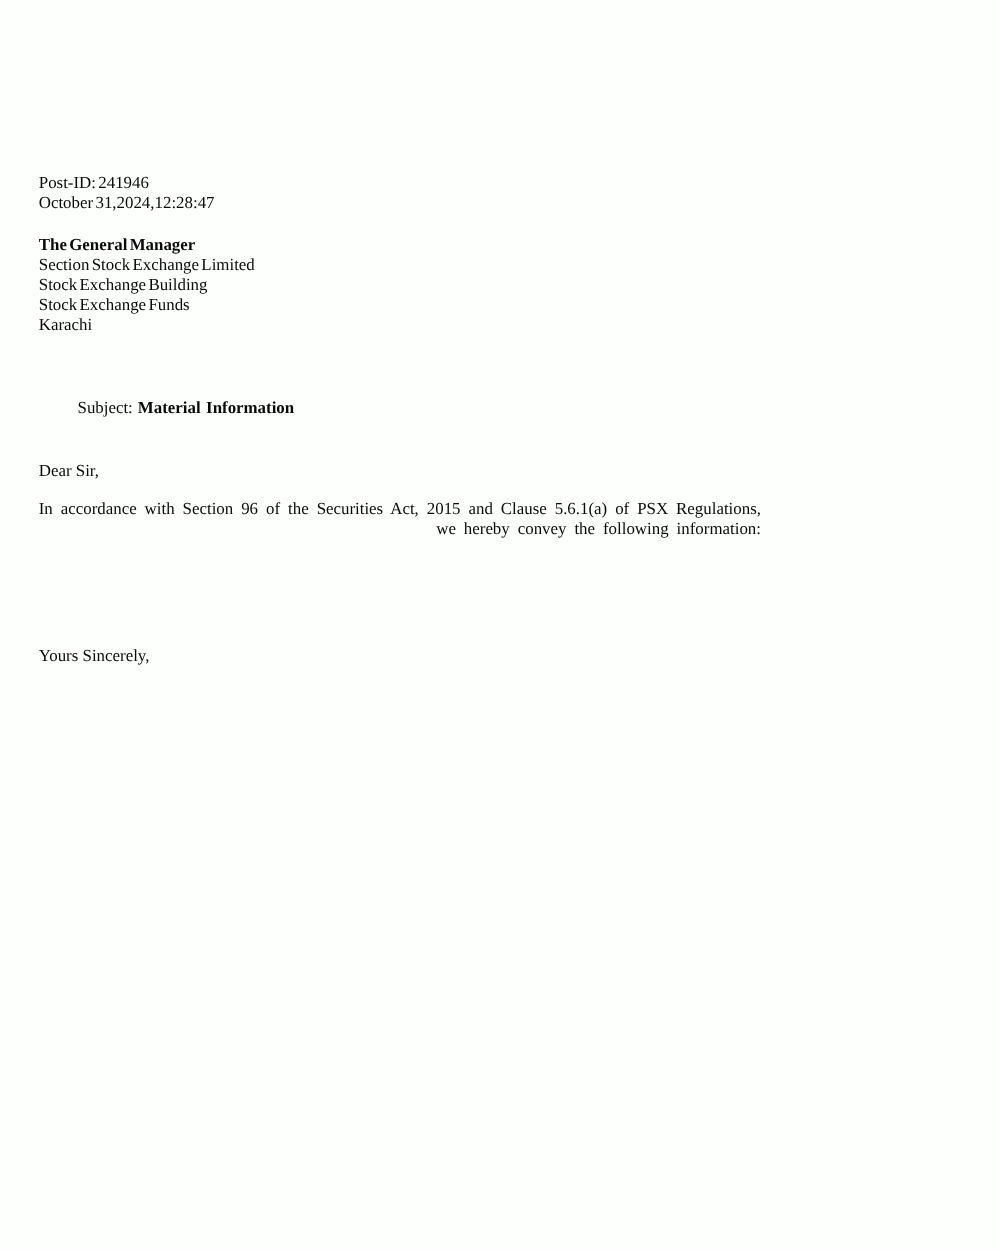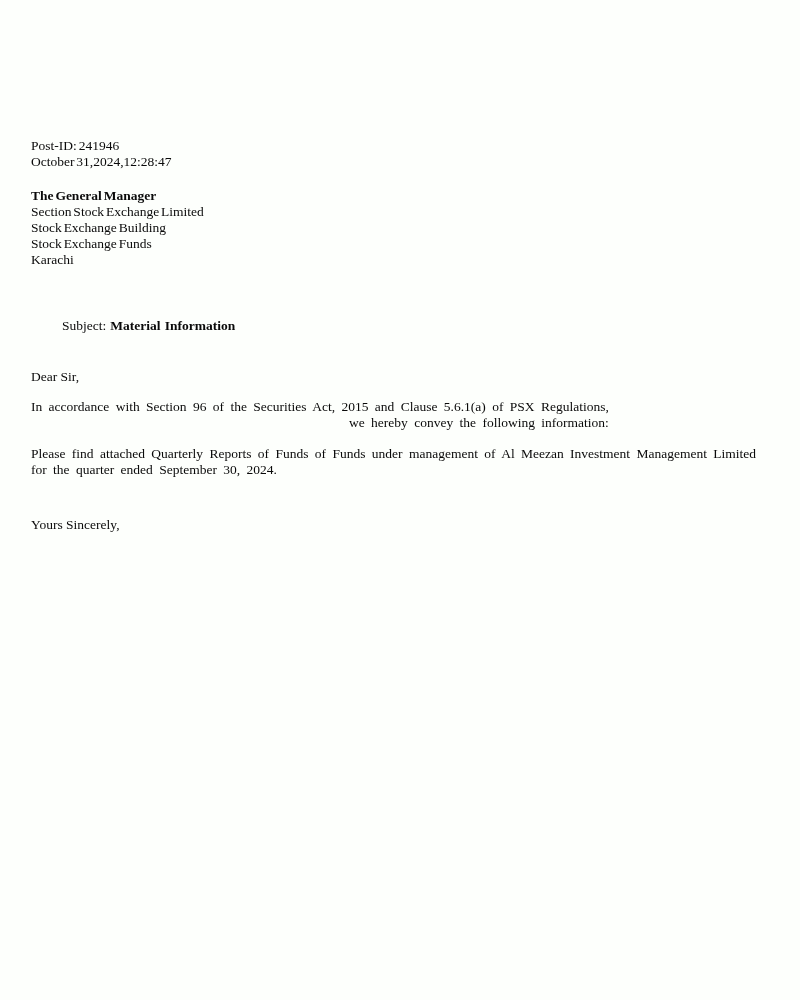--- a/index.html
+++ b/index.html
@@ -71,22 +71,18 @@
 
   <div class="block salute-block">
     <div class="line">Dear Sir,</div>
   </div>
 
   <div class="block para1-block wide">
     <div class="line">In accordance with Section 96 of the Securities Act, 2015 and Clause 5.6.1(a) of PSX Regulations,</div>
     <div class="line">we hereby convey the following information:</div>
   </div>
 
-  <div class="block para2-block wide">
-    <div class="line">Please find attached Quarterly Reports of Funds of Funds under management of Al Meezan Investment Management Limited</div>
-    <div class="line">for the quarter ended September 30, 2024.</div>
-  </div>
 
   <div class="block close-block">
     <div class="line">Yours Sincerely,</div>
   </div>
 
 </div>
 
 </body></html>

